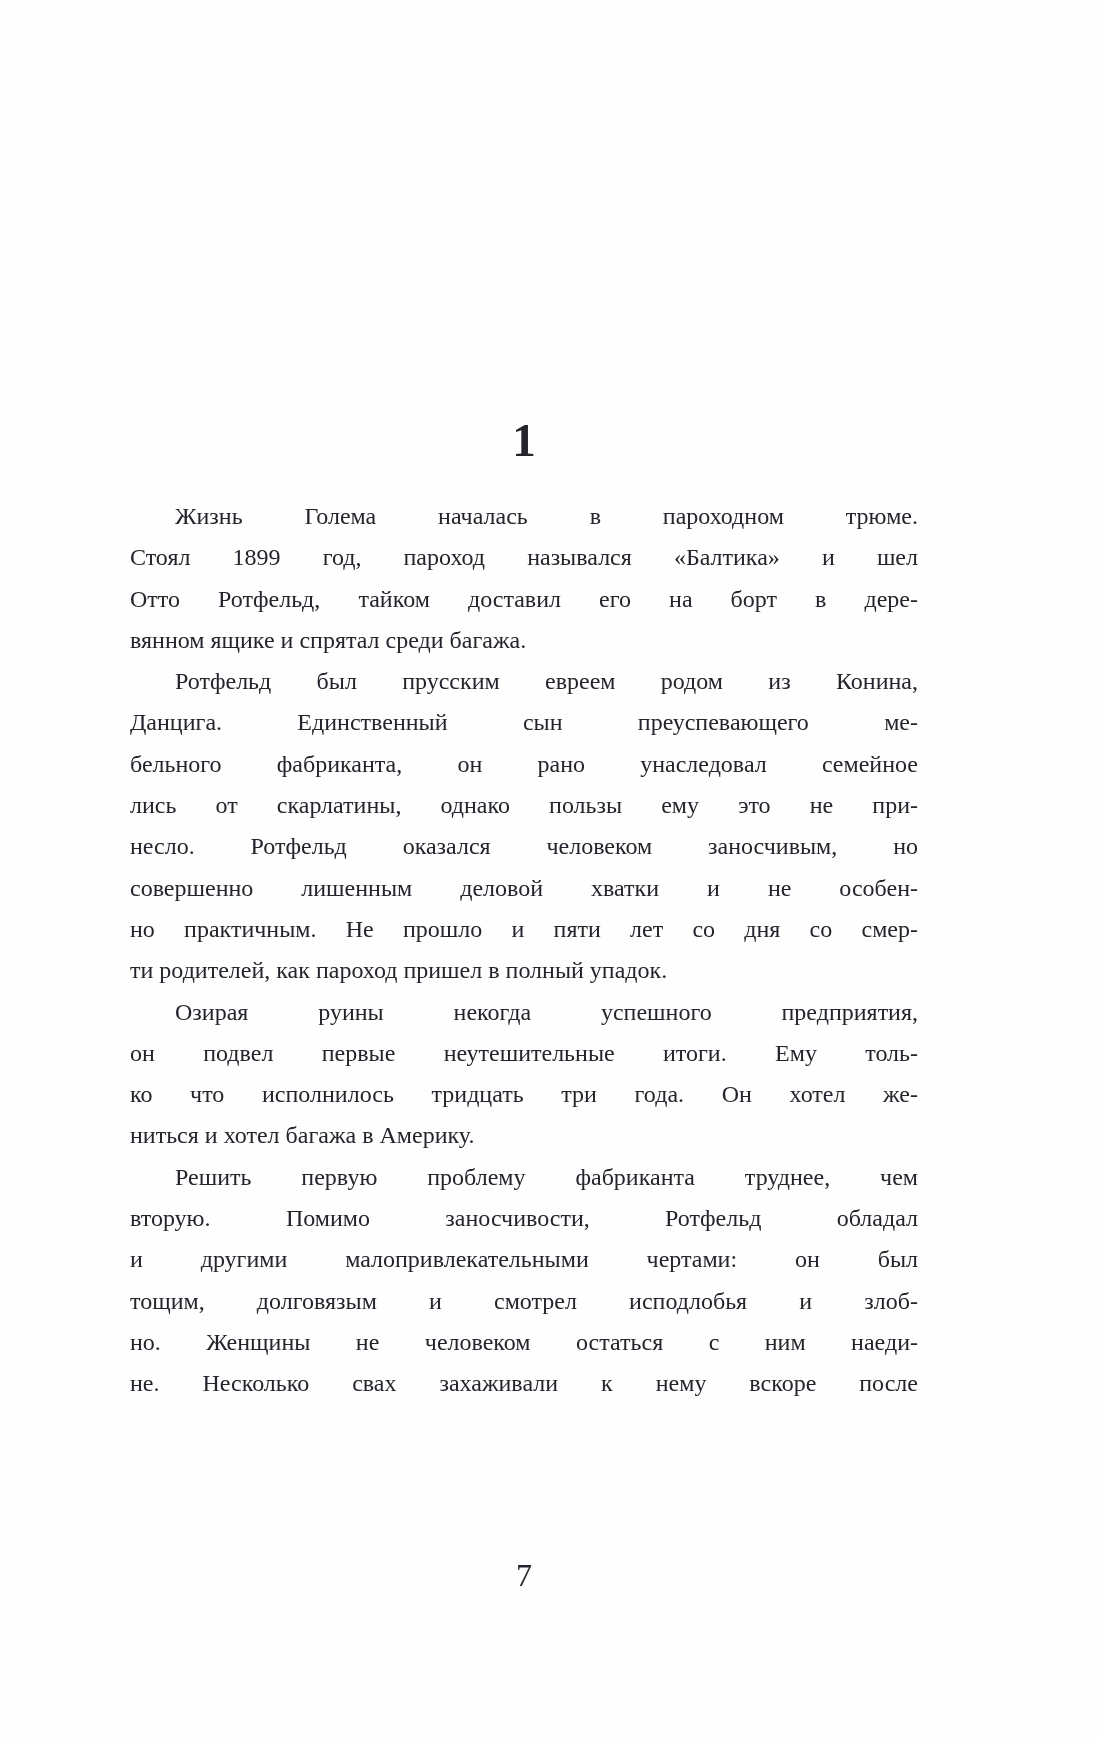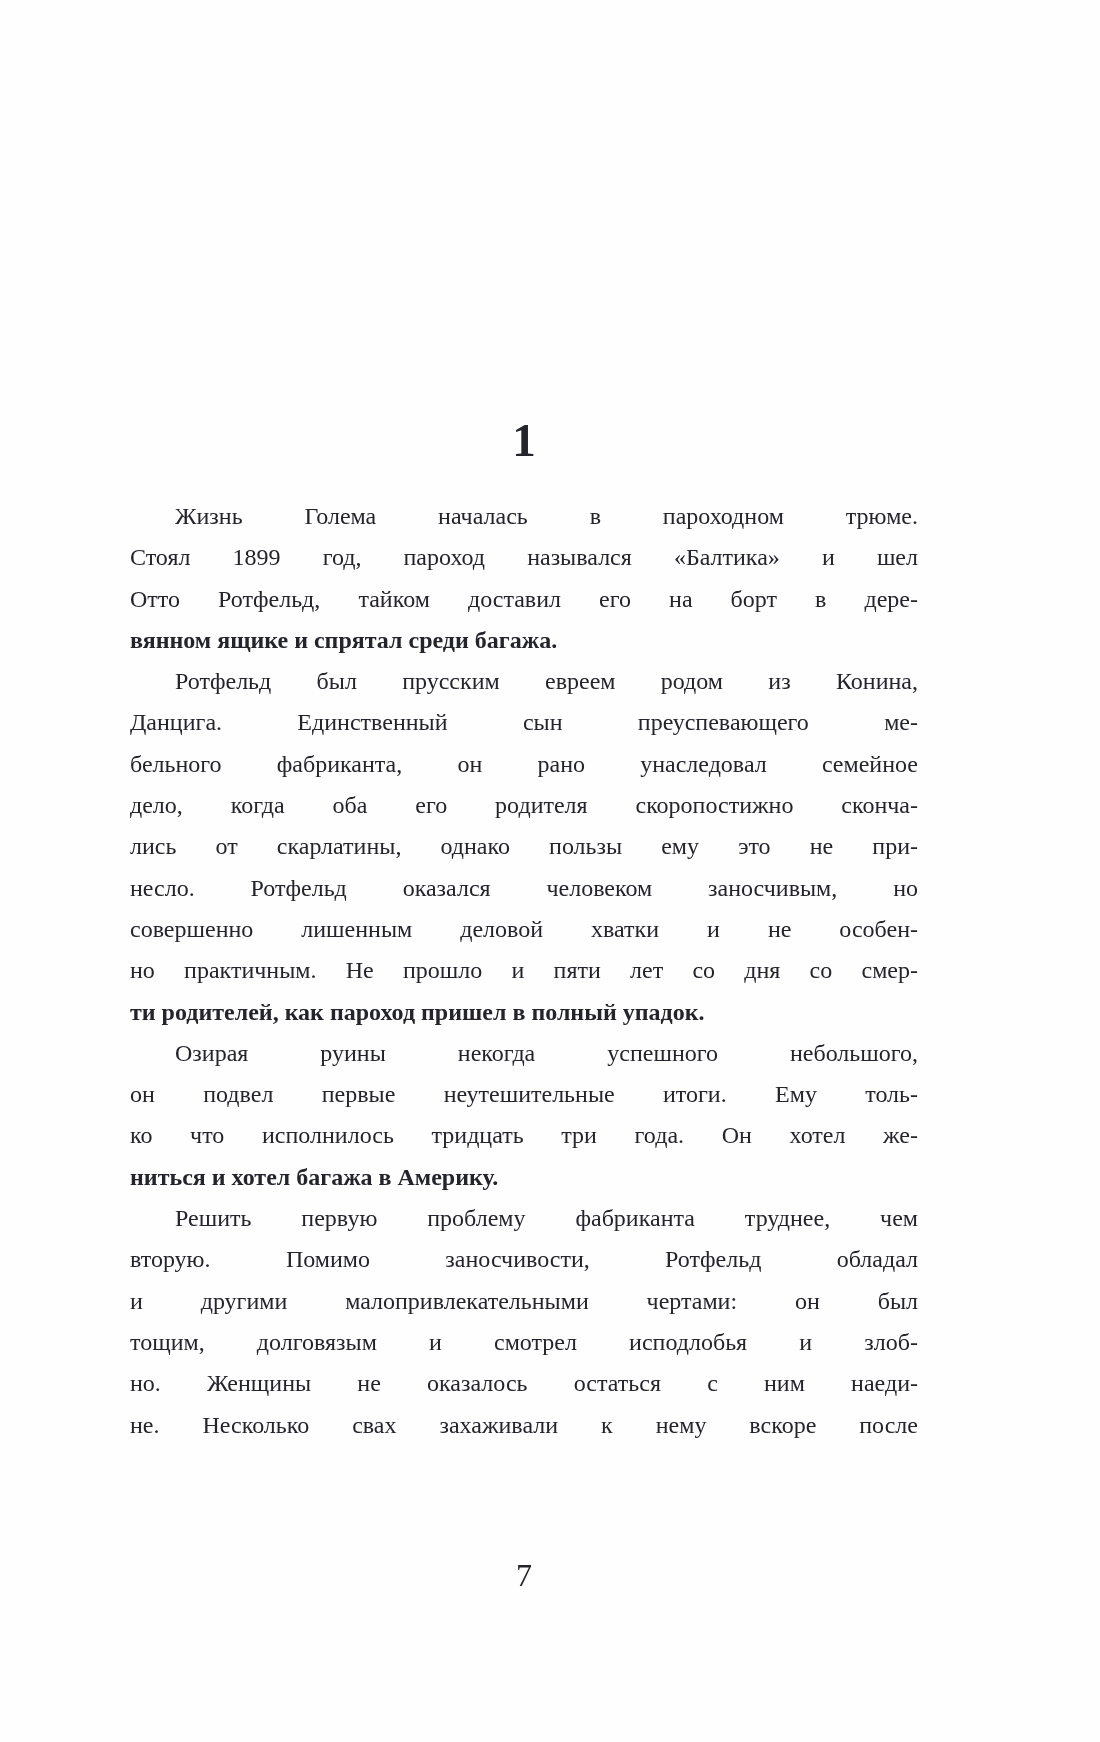--- a/index.html
+++ b/index.html
@@ -39,21 +39,20 @@
     height: 41.3px;
     text-align: justify;
     text-align-last: justify;
     overflow: visible;
   }
   .line.indent {
     text-indent: 45px;
   }
   .line.endpara {
     text-align-last: left;
-    font-weight: bold;
   }
   .page-number {
     position: absolute;
     left: 130px;
     top: 1550px;
     width: 788px;
     height: 50px;
     line-height: 50px;
     text-align: center;
     font-size: 32px;
@@ -66,32 +65,31 @@
   <div class="chapter-heading">1</div>
 
   <div class="text-block">
       <div class="line indent">Жизнь Голема началась в пароходном трюме.</div>
       <div class="line">Стоял 1899 год, пароход назывался «Балтика» и шел</div>
       <div class="line">Отто Ротфельд, тайком доставил его на борт в дере-</div>
       <div class="line endpara">вянном ящике и спрятал среди багажа.</div>
       <div class="line indent">Ротфельд был прусским евреем родом из Конина,</div>
       <div class="line">Данцига. Единственный сын преуспевающего ме-</div>
       <div class="line">бельного фабриканта, он рано унаследовал семейное</div>
-      <div class="line">дело, когда оба его родителя скоропостижно сконча-</div>
       <div class="line">лись от скарлатины, однако пользы ему это не при-</div>
       <div class="line">несло. Ротфельд оказался человеком заносчивым, но</div>
       <div class="line">совершенно лишенным деловой хватки и не особен-</div>
       <div class="line">но практичным. Не прошло и пяти лет со дня со смер-</div>
       <div class="line endpara">ти родителей, как пароход пришел в полный упадок.</div>
-      <div class="line indent">Озирая руины некогда успешного небольшого,</div>
+      <div class="line indent">Озирая руины некогда успешного предприятия,</div>
       <div class="line">он подвел первые неутешительные итоги. Ему толь-</div>
       <div class="line">ко что исполнилось тридцать три года. Он хотел же-</div>
       <div class="line endpara">ниться и хотел багажа в Америку.</div>
       <div class="line indent">Решить первую проблему фабриканта труднее, чем</div>
       <div class="line">вторую. Помимо заносчивости, Ротфельд обладал</div>
       <div class="line">и другими малопривлекательными чертами: он был</div>
       <div class="line">тощим, долговязым и смотрел исподлобья и злоб-</div>
-      <div class="line">но. Женщины не оказалось остаться с ним наеди-</div>
+      <div class="line">но. Женщины не человеком остаться с ним наеди-</div>
       <div class="line">не. Несколько свах захаживали к нему вскоре после</div>
     </div>
 
   <div class="page-number">7</div>
 </div>
 
 </body></html>

